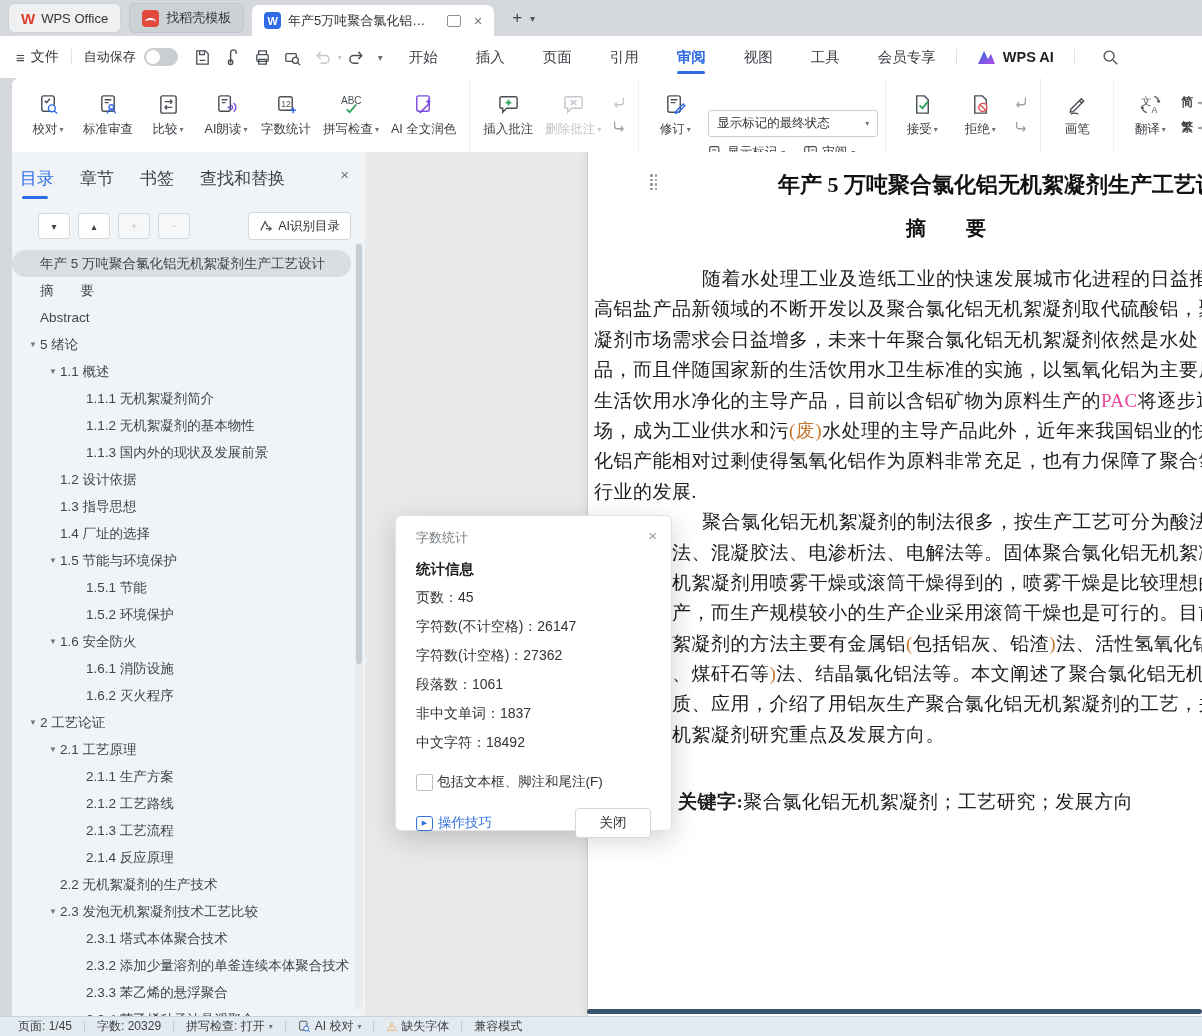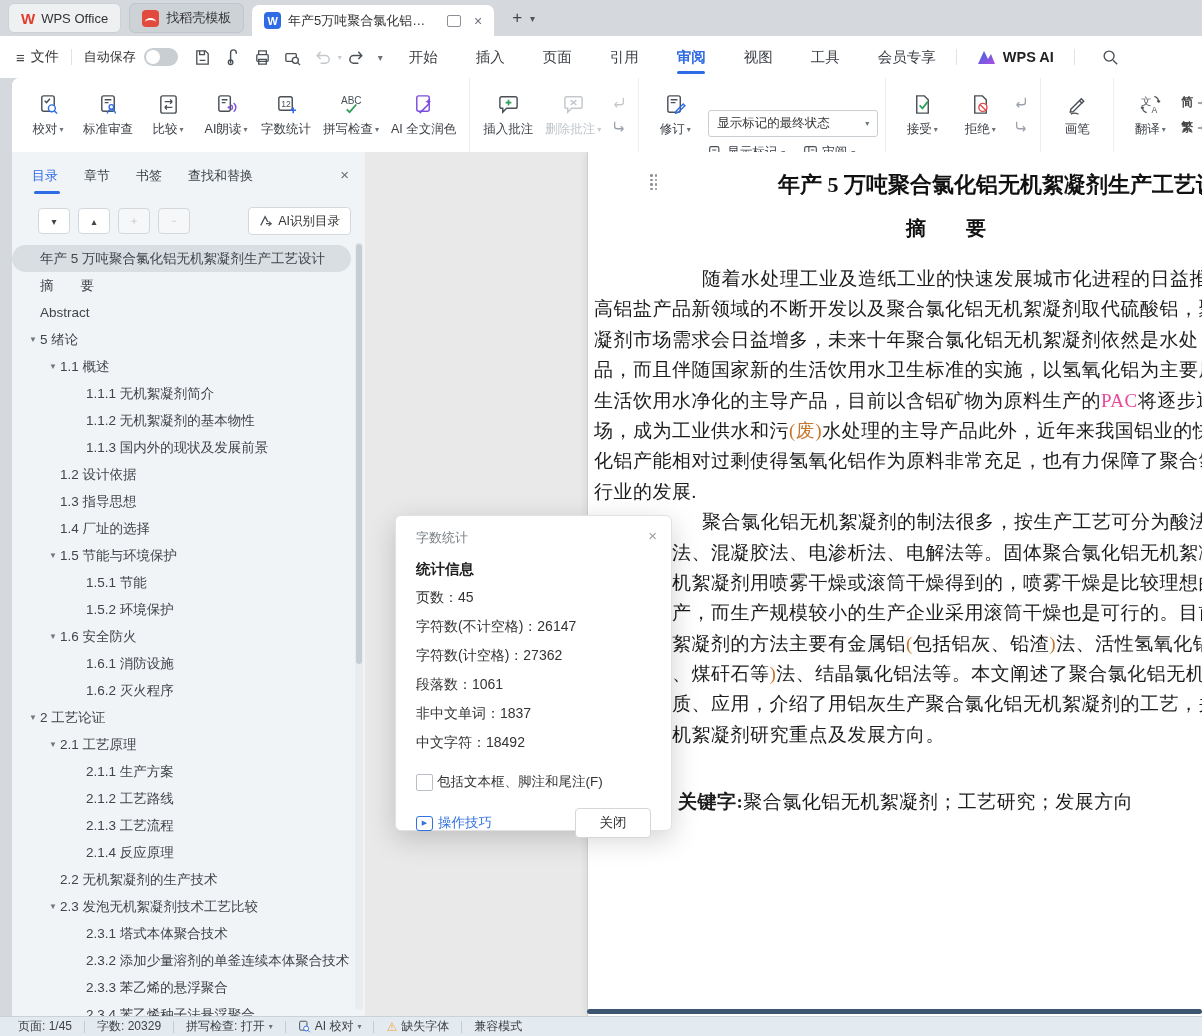--- a/index.html
+++ b/index.html
@@ -51,21 +51,21 @@
   .revcol{display:flex;flex-direction:column;gap:7px;justify-content:center;margin-left:4px;margin-top:40px;}
   .combo{width:152px;height:25px;border:1px solid #c9ced3;border-radius:3px;display:flex;align-items:center;justify-content:space-between;padding:0 8px;font-size:12.5px;color:#333;background:#fff;}
   .revrow{display:flex;gap:18px;align-items:center;}
   .smallbtn{display:flex;align-items:center;gap:4px;font-size:12.5px;color:#3a3f45;white-space:nowrap;}
   .convcol{display:flex;flex-direction:column;gap:8px;margin-left:2px;}
   .convbtn{display:flex;align-items:center;gap:4px;font-size:12.5px;color:#3a3f45;white-space:nowrap;}
   .convchar{font-size:12px;color:#444;font-weight:bold;}
 
   
   .sidebar{position:absolute;left:0;top:74px;bottom:0;width:353px;background:#f1f4f6;border-right:1px solid #dce1e5;overflow:hidden;}
-  .sb-tabs{display:flex;gap:26px;padding:15px 0 0 20px;font-size:13px;color:#3c4248;}
+  .sb-tabs{display:flex;gap:26px;padding:15px 0 0 8px;font-size:17px;color:#3c4248;}
   .sb-tab{position:relative;padding-bottom:9px;}
   .sb-tab.active{color:#2f6be4;}
   .sb-tab.active::after{content:"";position:absolute;left:2px;bottom:0;width:26px;height:3px;border-radius:2px;background:#2f6be4;}
   .sb-close{position:absolute;right:16px;top:14px;color:#6a7076;font-size:15px;}
   .sb-ctrl{display:flex;align-items:center;margin:13px 14px 0 26px;}
   .sqbtn{width:30px;height:24px;border:1px solid #d3d8dc;border-radius:4px;background:#fff;display:flex;align-items:center;justify-content:center;font-size:10px;color:#444;margin-right:8px;}
   .sqbtn.dis{color:#c0c6cb;background:#f5f7f8;}
   .aibtn{margin-left:auto;height:26px;border:1px solid #d3d8dc;border-radius:4px;background:#fff;display:flex;align-items:center;gap:5px;padding:0 10px;font-size:12.5px;color:#333;}
   .toc-list{margin-top:10px;}
   .toc-row{height:27px;display:flex;align-items:center;font-size:13.5px;color:#40454b;white-space:nowrap;overflow:hidden;}

